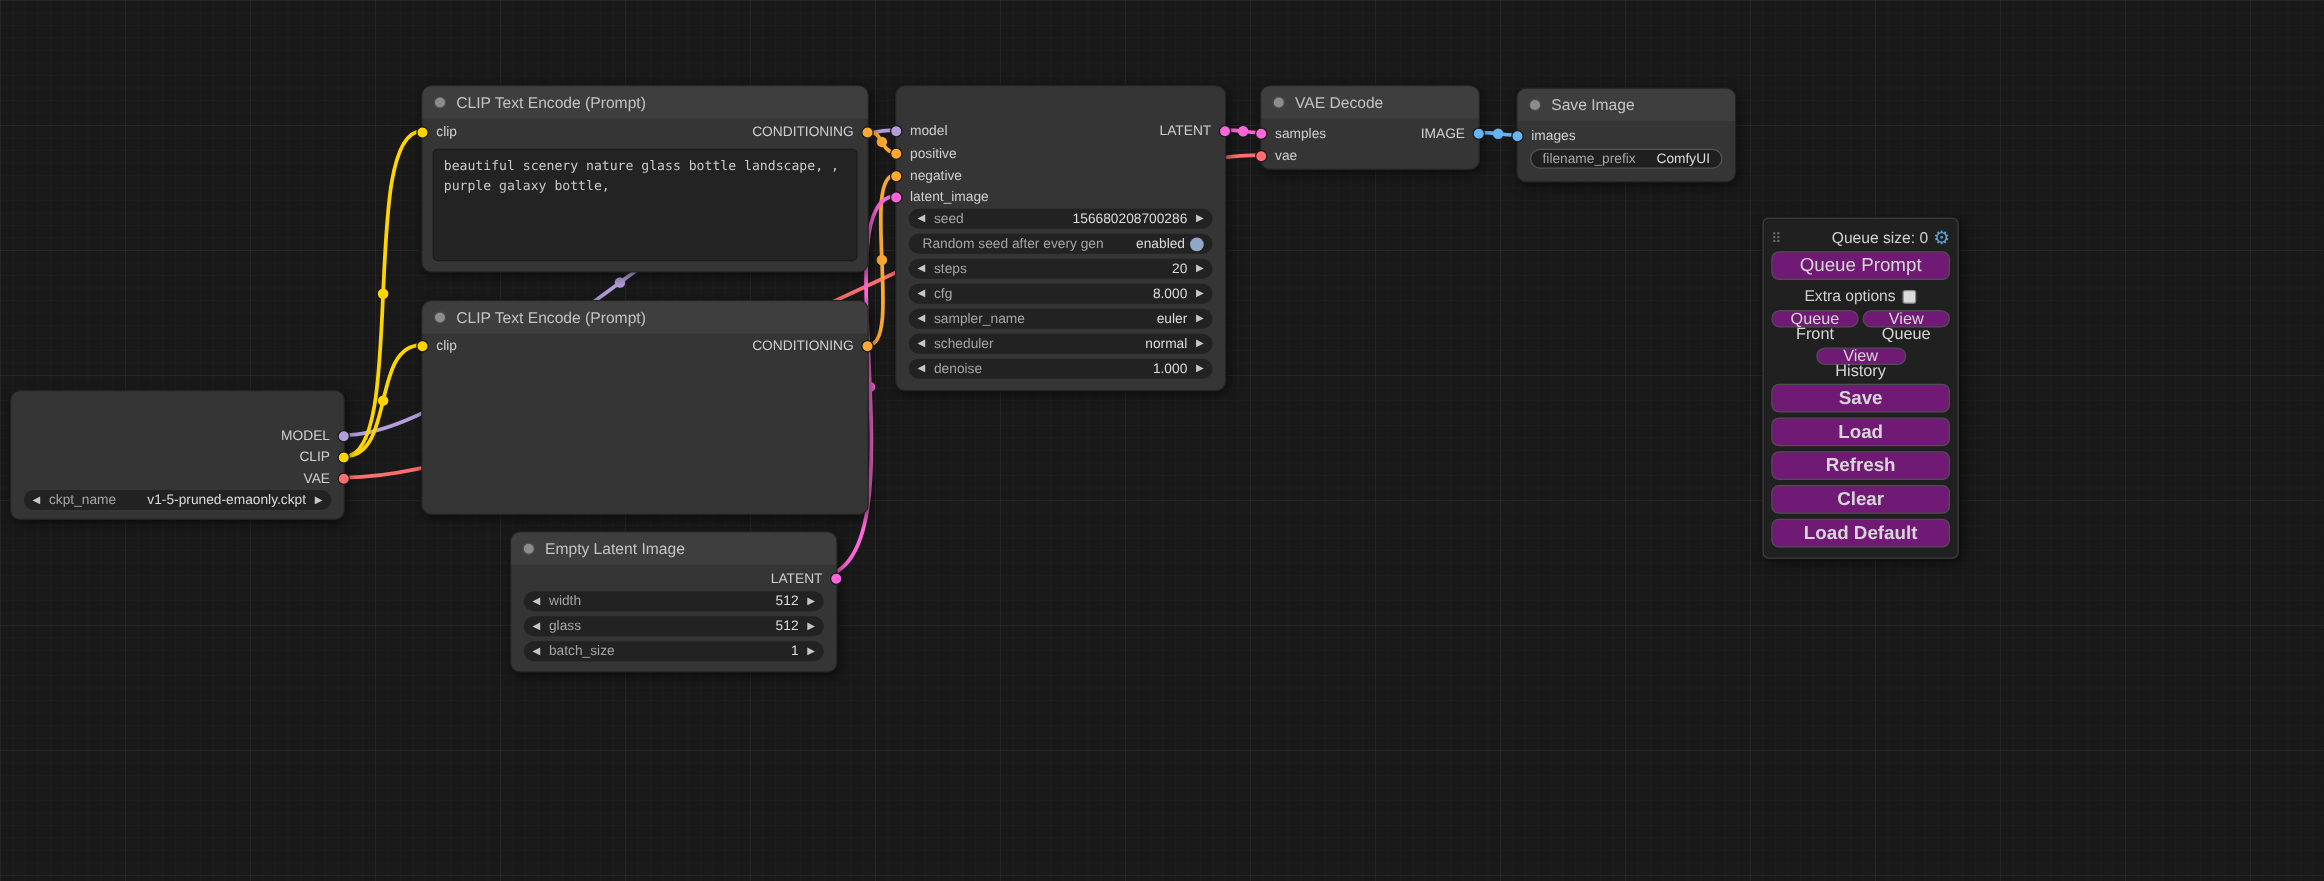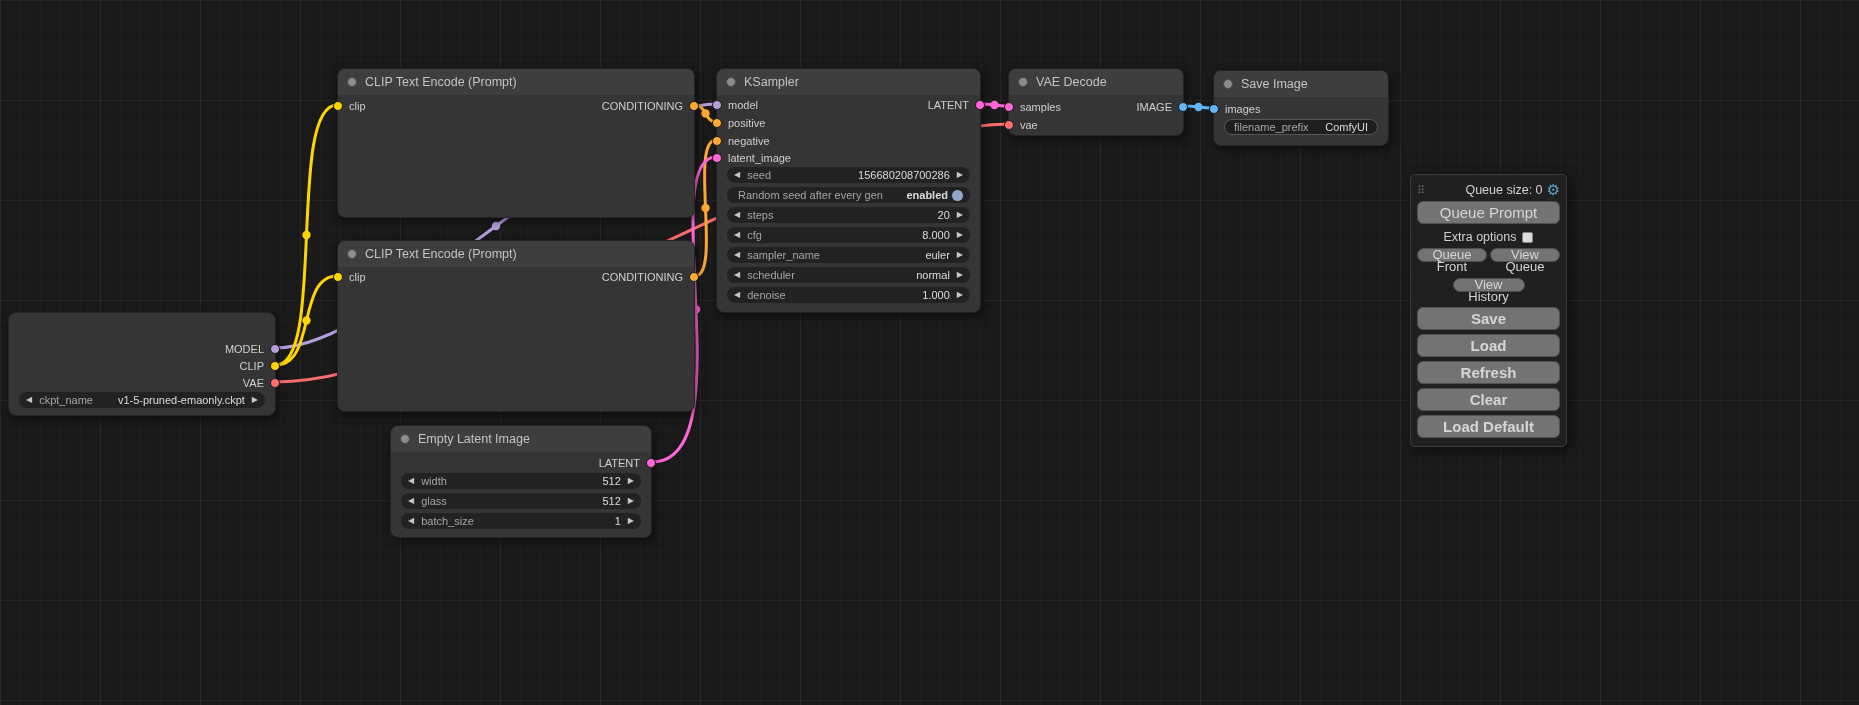--- a/index.html
+++ b/index.html
@@ -52,21 +52,21 @@
   .widget{
     position:absolute;left:10px;right:10px;height:16px;
     background:#222;border-radius:8px;
     display:flex;align-items:center;padding:0 7px;box-sizing:border-box;
     font-size:11px;color:#aaa;white-space:nowrap;overflow:hidden;
   }
   .widget .arr{font-size:8px;color:#c6c6c6;flex:none;line-height:16px;}
   .widget .wlabel{margin-left:7px;color:#a5a5a5;}
   .widget .wvalue{margin-left:auto;margin-right:7px;color:#dcdcdc;}
   .widget.toggle .wlabel{margin-left:4px;}
-  .widget.toggle .wvalue{margin-right:4px;font-weight:bold;}
+  .widget.toggle .wvalue{margin-right:4px;}
   .widget.wtext{border:1px solid #565656;background:#1f1f1f;}
   .knob{width:11px;height:11px;border-radius:50%;background:#8fa8c8;flex:none;}
   .prompt-text{
     position:absolute;left:8px;right:8px;bottom:8px;
     background:#232323;border:1px solid #1c1c1c;border-radius:4px;
     padding:6px 8px;box-sizing:border-box;
     font-family:"DejaVu Sans Mono",monospace;font-size:10.5px;line-height:1.5;
     color:#c9c9c9;white-space:pre-wrap;overflow:hidden;
   }
 
@@ -75,21 +75,21 @@
     position:absolute;left:1410px;top:174px;width:157px;z-index:4;
     background:#202020;border:1px solid #3e3e3e;border-radius:5px;
     box-shadow:3px 3px 10px rgba(0,0,0,0.55);
     padding:4px 6px 8px 6px;box-sizing:border-box;color:#cfcfcf;
   }
   .qheader{display:flex;align-items:center;height:22px;font-size:12.5px;color:#d2d2d2;}
   .qheader .drag{color:#6f6f6f;font-size:11px;cursor:move;margin-right:6px;}
   .qheader .qsize{flex:1;text-align:right;}
   .qheader .gear{color:var(--c-gear);font-size:15px;cursor:pointer;margin-left:4px;}
   .qbtn{
-    display:block;width:100%;background:#737373;border:1px solid #4f4f4f;border-radius:6px;
+    display:block;width:100%;background:#701a75;border:1px solid #4f4f4f;border-radius:6px;
     color:#d6d6d6;font-family:"Liberation Sans",sans-serif;font-size:15px;height:23px;
     cursor:pointer;padding:0;line-height:21px;box-sizing:border-box;
   }
   .qbtn.tiny{font-size:13px;height:14px;line-height:12px;border-radius:8px;}
   .extra{display:flex;align-items:center;justify-content:center;gap:6px;font-size:12.5px;color:#cfcfcf;margin:6px 0 4px 0;}
   .checkbox{width:11px;height:11px;background:#dcdcdc;border-radius:2px;border:1px solid #888;box-sizing:border-box;cursor:pointer;}
   .qrow{display:flex;gap:3px;margin:2px 0;}
   .qbtn.center{width:72px;margin:16px auto 0 auto;display:block;}
   .qgap{height:11px;}
   .qstack .qbtn{margin-top:4px;font-weight:bold;}
@@ -147,38 +147,39 @@
       <span>CLIP Text Encode (Prompt)</span>
     </div>
     <div class="port in c-clip" style="top:31px">
       <span class="pdot"></span>
       <span>clip</span>
     </div>
     <div class="port out c-cond" style="top:31px">
       <span class="pdot"></span>
       <span>CONDITIONING</span>
     </div>
+    <div class="prompt-text" style="top:50px">beautiful scenery nature glass bottle landscape, , purple galaxy bottle,</div>
   </div>
 
   <div class="node" style="left:337px;top:240px;width:358px;height:172px">
     <div class="ntitle">
       <span class="ndot"></span>
       <span>CLIP Text Encode (Prompt)</span>
     </div>
     <div class="port in c-clip" style="top:30px">
       <span class="pdot"></span>
       <span>clip</span>
     </div>
     <div class="port out c-cond" style="top:30px">
       <span class="pdot"></span>
       <span>CONDITIONING</span>
     </div>
   </div>
 
-  <div class="node" style="left:390px;top:425px;width:262px;height:113px">
+  <div class="node" style="left:408px;top:425px;width:262px;height:113px">
     <div class="ntitle">
       <span class="ndot"></span>
       <span>Empty Latent Image</span>
     </div>
     <div class="port out c-latent" style="top:31px">
       <span class="pdot"></span>
       <span>LATENT</span>
     </div>
     <div class="widget" style="top:47px">
       <span class="arr">◀</span>
@@ -194,24 +195,20 @@
     </div>
     <div class="widget" style="top:87px">
       <span class="arr">◀</span>
       <span class="wlabel">batch_size</span>
       <span class="wvalue">1</span>
       <span class="arr">▶</span>
     </div>
   </div>
 
   <div class="node" style="left:716px;top:68px;width:265px;height:245px">
-    <div class="ntitle">
-      <span class="ndot"></span>
-      <span>KSampler</span>
-    </div>
     <div class="port in c-model" style="top:30px">
       <span class="pdot"></span>
       <span>model</span>
     </div>
     <div class="port in c-cond" style="top:48px">
       <span class="pdot"></span>
       <span>positive</span>
     </div>
     <div class="port in c-cond" style="top:66px">
       <span class="pdot"></span>

